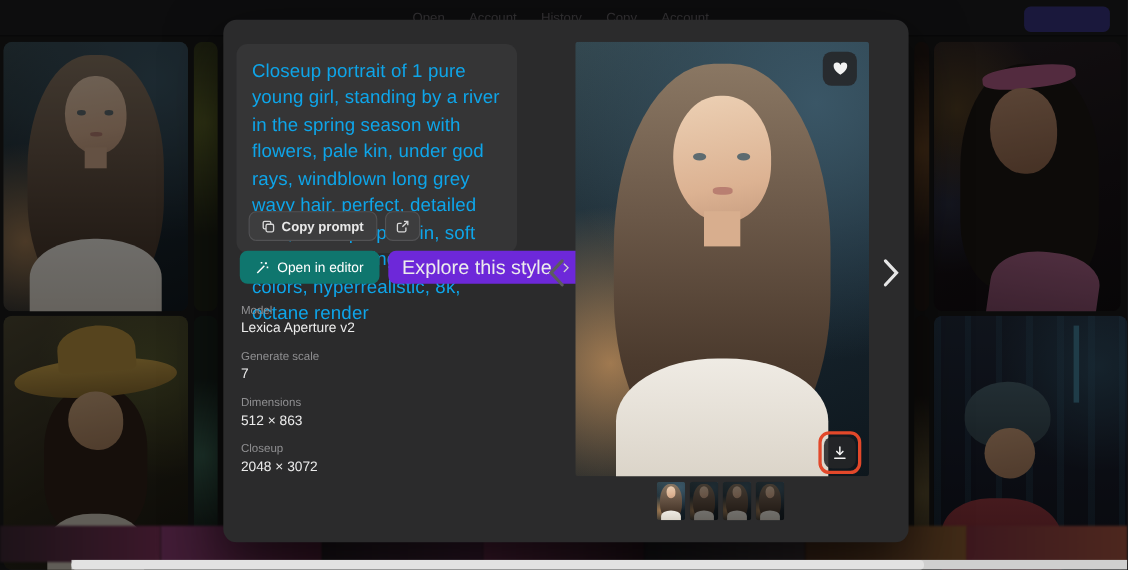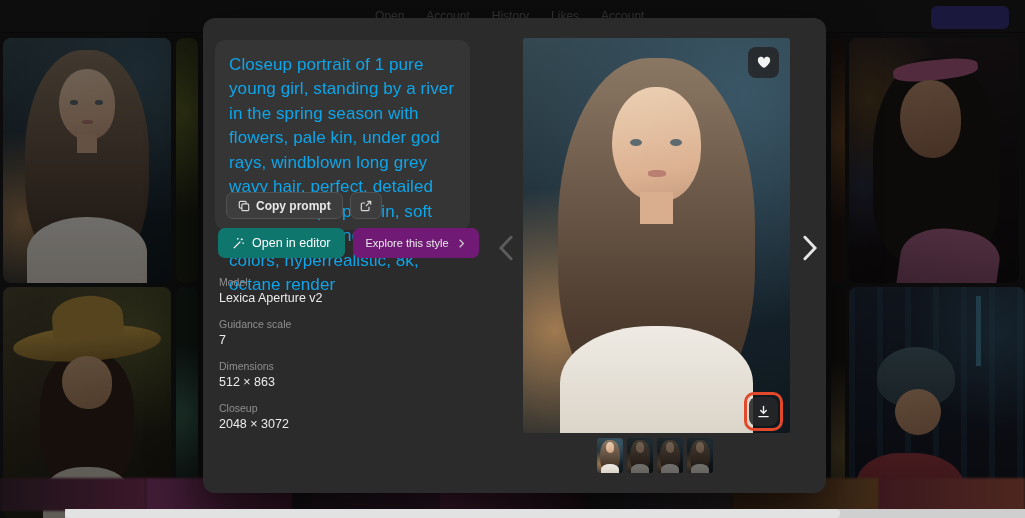--- a/index.html
+++ b/index.html
@@ -90,21 +90,21 @@
   .prompt-text { font-size:17px; line-height:1.44; color:#0ea5e9; letter-spacing:.1px; }
   .chip-row { position:absolute; left:11px; bottom:11px; display:flex; gap:7px; }
   .chip { display:flex; align-items:center; gap:6px; height:27px; padding:0 11px; background:#3d3d3e;
           border:1px solid #525254; border-radius:7px; color:#e8e8e8; font-size:12px; cursor:pointer;font-weight:bold; }
   .chip svg { flex:none; }
 
   .action-row { position:absolute; left:15px; top:210px; display:flex; gap:8px; }
   .btn-primary { display:flex; align-items:center; gap:7px; height:30px; padding:0 14px;
                  background:#0f766e; border:none; border-radius:7px; color:#fff; font-size:12.5px; cursor:pointer; }
   .btn-secondary { display:flex; align-items:center; gap:8px; height:30px; padding:0 13px;
-                   background:#701a75; border:none; border-radius:7px; color:#ececec; font-size:11px; cursor:pointer; }
+                   background:#6d28d9; border:none; border-radius:7px; color:#ececec; font-size:18px; cursor:pointer; }
 
   .meta { position:absolute; left:16px; top:258px; display:flex; flex-direction:column; gap:13px; }
   .meta-label { font-size:10.5px; color:#8f8f91; margin-bottom:3px; }
   .meta-value { font-size:12.5px; color:#ececec; }
 
   .chev { position:absolute; top:208px; width:26px; height:44px; display:flex; align-items:center;
           justify-content:center; background:none; border:none; cursor:pointer; }
   .chev-left { left:290px; color:#5c5c5e; }
   .chev-right { left:594px; color:#e6e6e6; }
 
@@ -131,21 +131,21 @@
 </head>
 <body>
 
 <div class="screen">
 
   <nav class="nav">
     <div class="nav-links">
       <span>Open</span>
       <span>Account</span>
       <span>History</span>
-      <span>Likes</span>
+      <span>Copy</span>
       <span>Account</span>
     </div>
     <button class="nav-cta"></button>
   </nav>
 
   <div class="gallery-card portrait" style="left:3px; top:38px; width:168px; height:245px;">
     <div class="scene portrait">
       <div class="p-bg"></div>
         <div class="p-hair"></div>
         <div class="p-face"></div>
@@ -242,21 +242,21 @@
         </svg>
       </button>
     </div>
 
     <div class="meta">
       <div>
         <div class="meta-label">Model</div>
         <div class="meta-value">Lexica Aperture v2</div>
       </div>
       <div>
-        <div class="meta-label">Guidance scale</div>
+        <div class="meta-label">Generate scale</div>
         <div class="meta-value">7</div>
       </div>
       <div>
         <div class="meta-label">Dimensions</div>
         <div class="meta-value">512 × 863</div>
       </div>
       <div>
         <div class="meta-label">Closeup</div>
         <div class="meta-value">2048 × 3072</div>
       </div>

